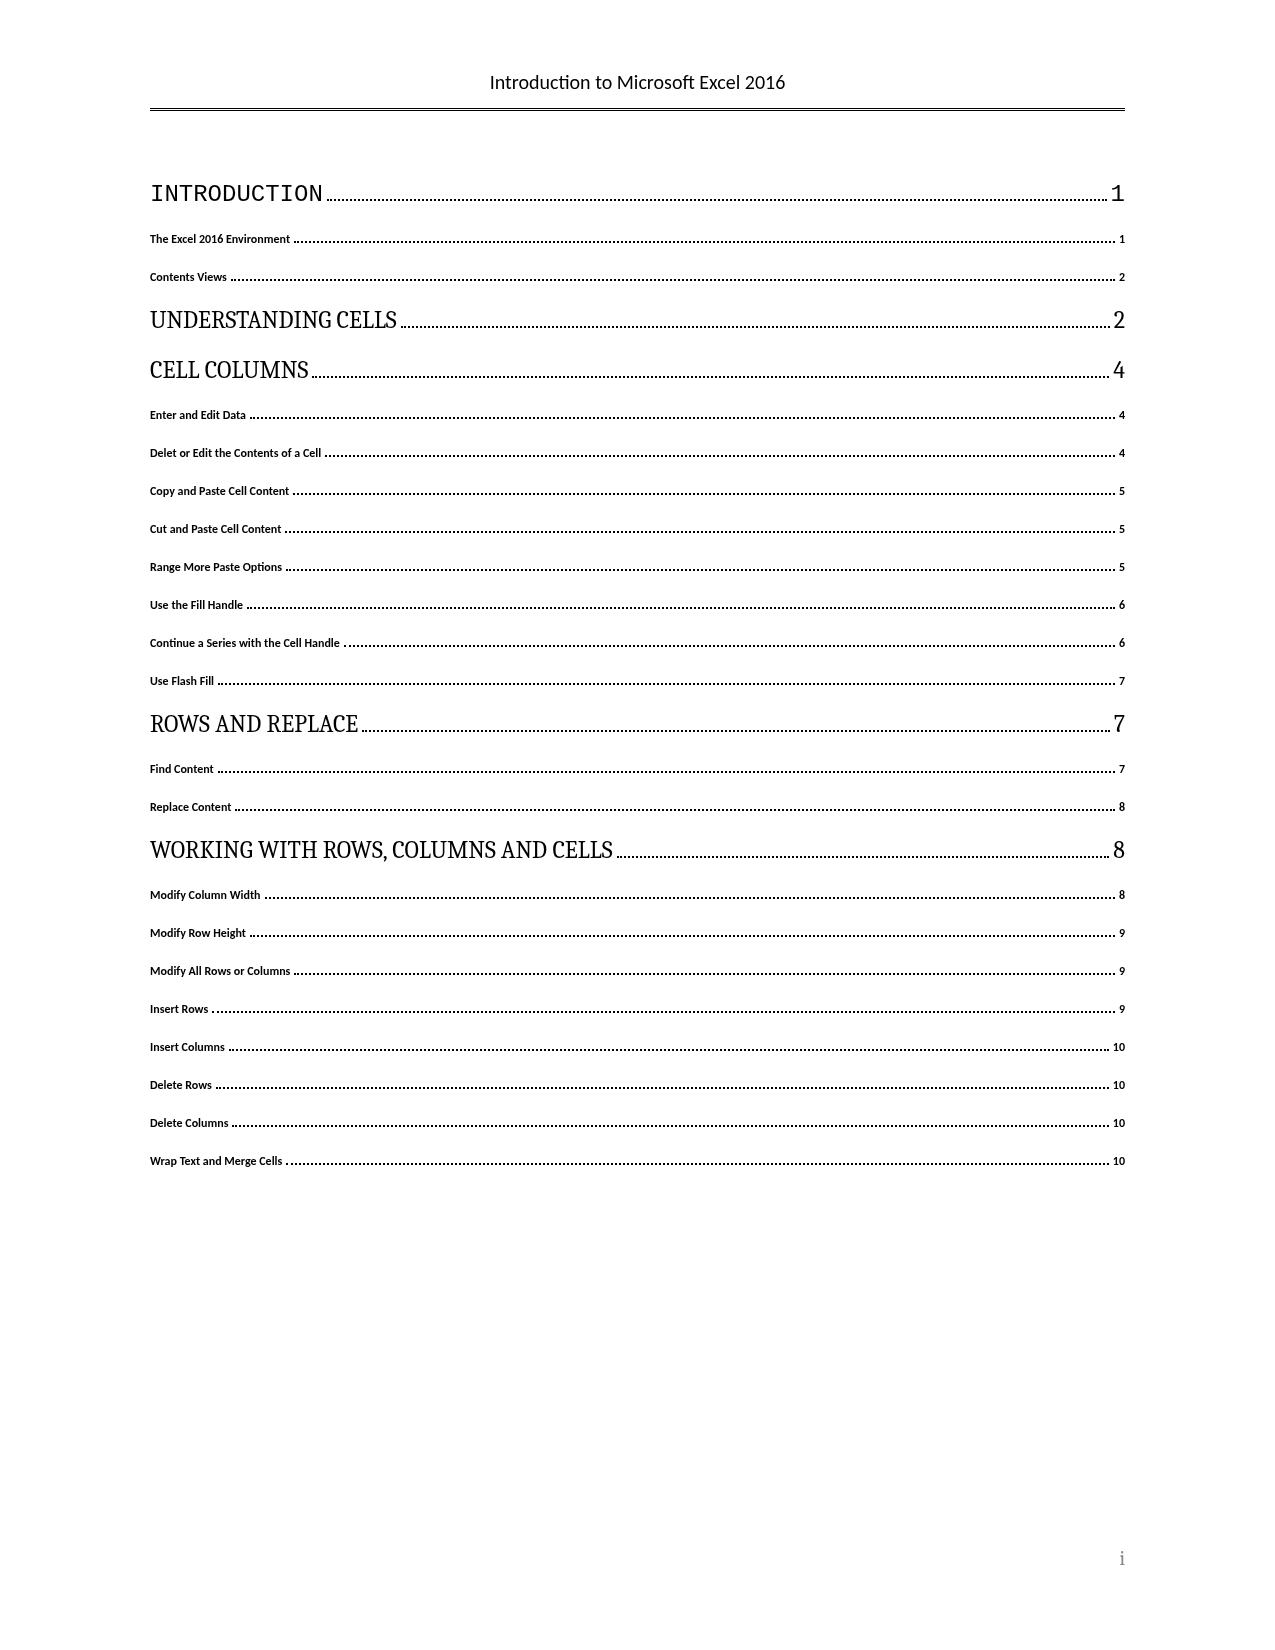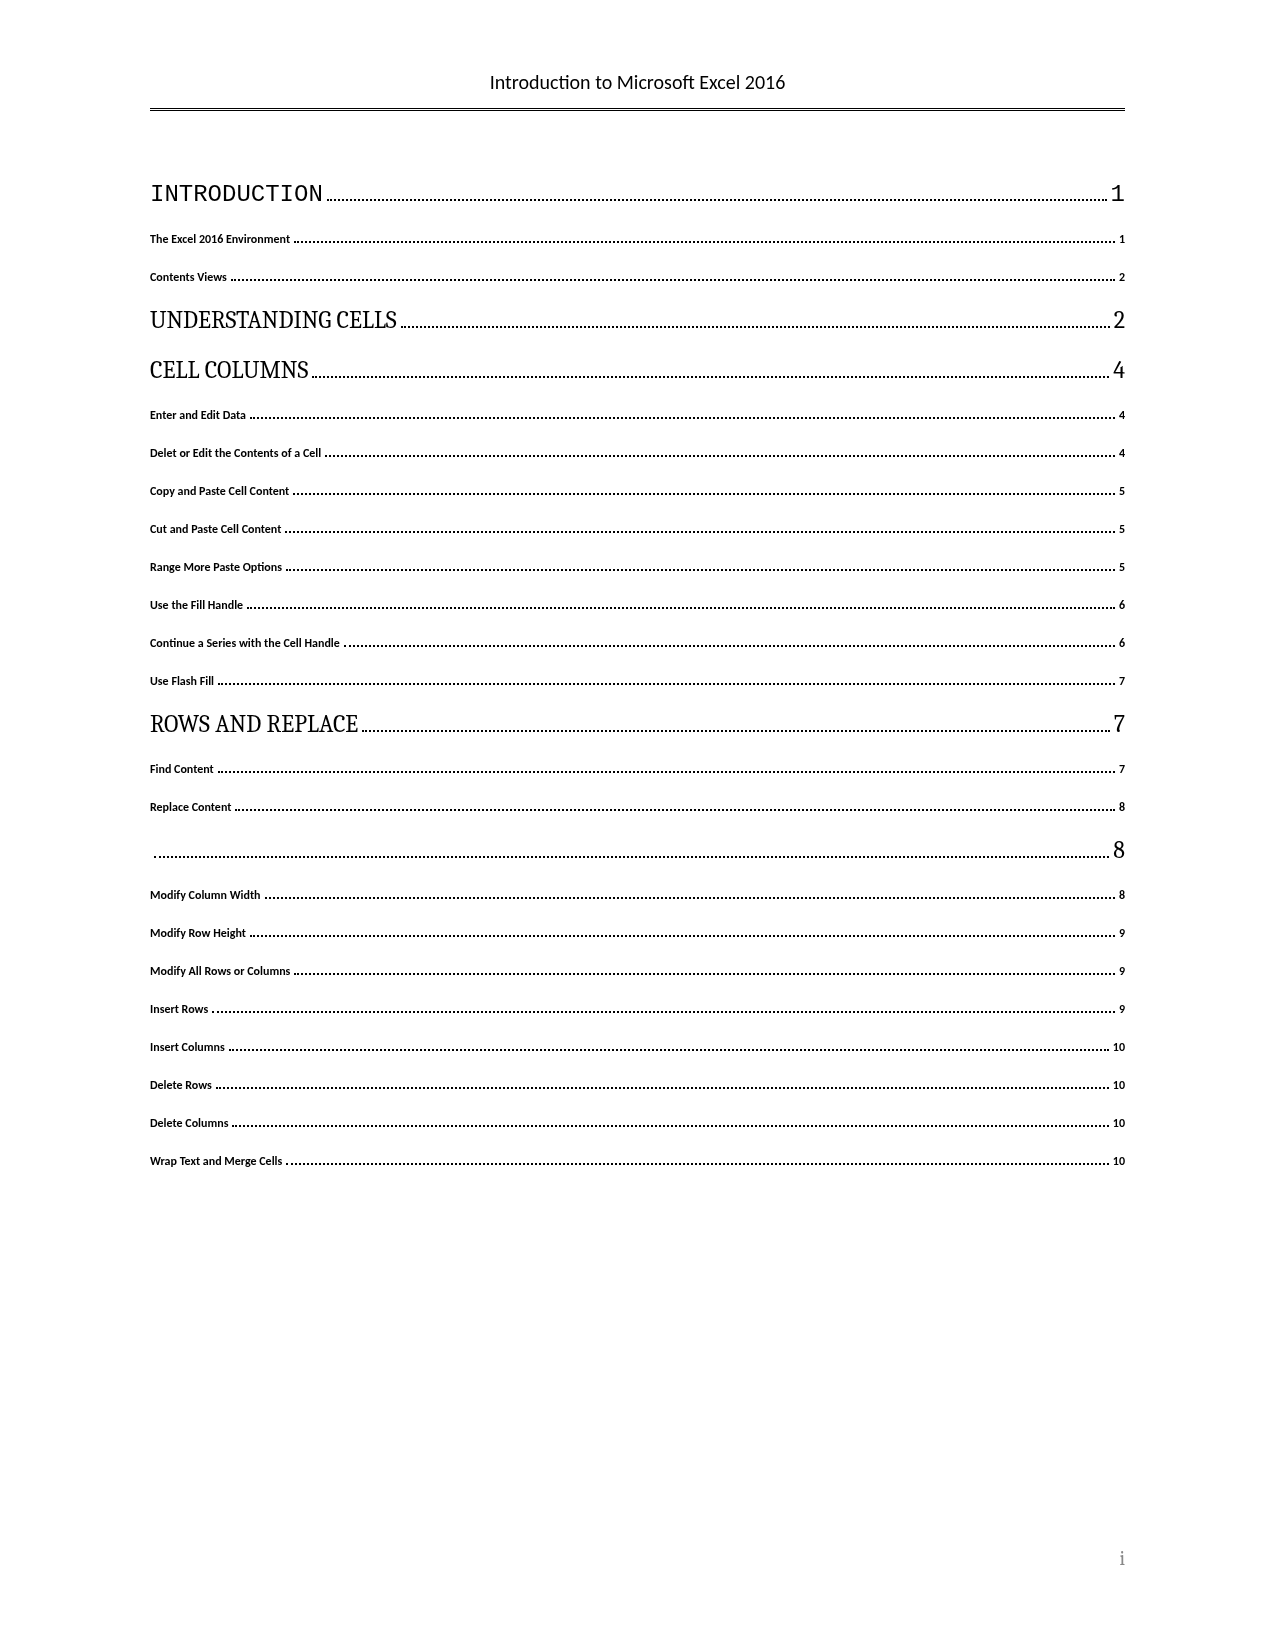--- a/index.html
+++ b/index.html
@@ -149,20 +149,21 @@
         <span class="toc-title">Find Content</span>
         <span class="toc-dots"></span>
         <span class="toc-page">7</span>
       </div>
       <div class="toc-row level2">
         <span class="toc-title">Replace Content</span>
         <span class="toc-dots"></span>
         <span class="toc-page">8</span>
       </div>
       <div class="toc-row level1">
+        <span class="toc-title">WORKING WITH ROWS, COLUMNS AND CELLS</span>
         <span class="toc-dots"></span>
         <span class="toc-page">8</span>
       </div>
       <div class="toc-row level2">
         <span class="toc-title">Modify Column Width</span>
         <span class="toc-dots"></span>
         <span class="toc-page">8</span>
       </div>
       <div class="toc-row level2">
         <span class="toc-title">Modify Row Height</span>

